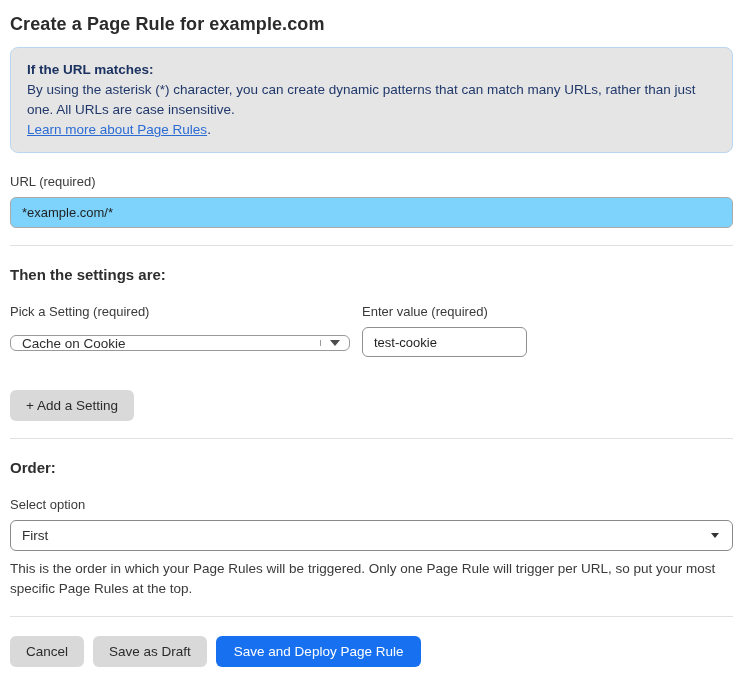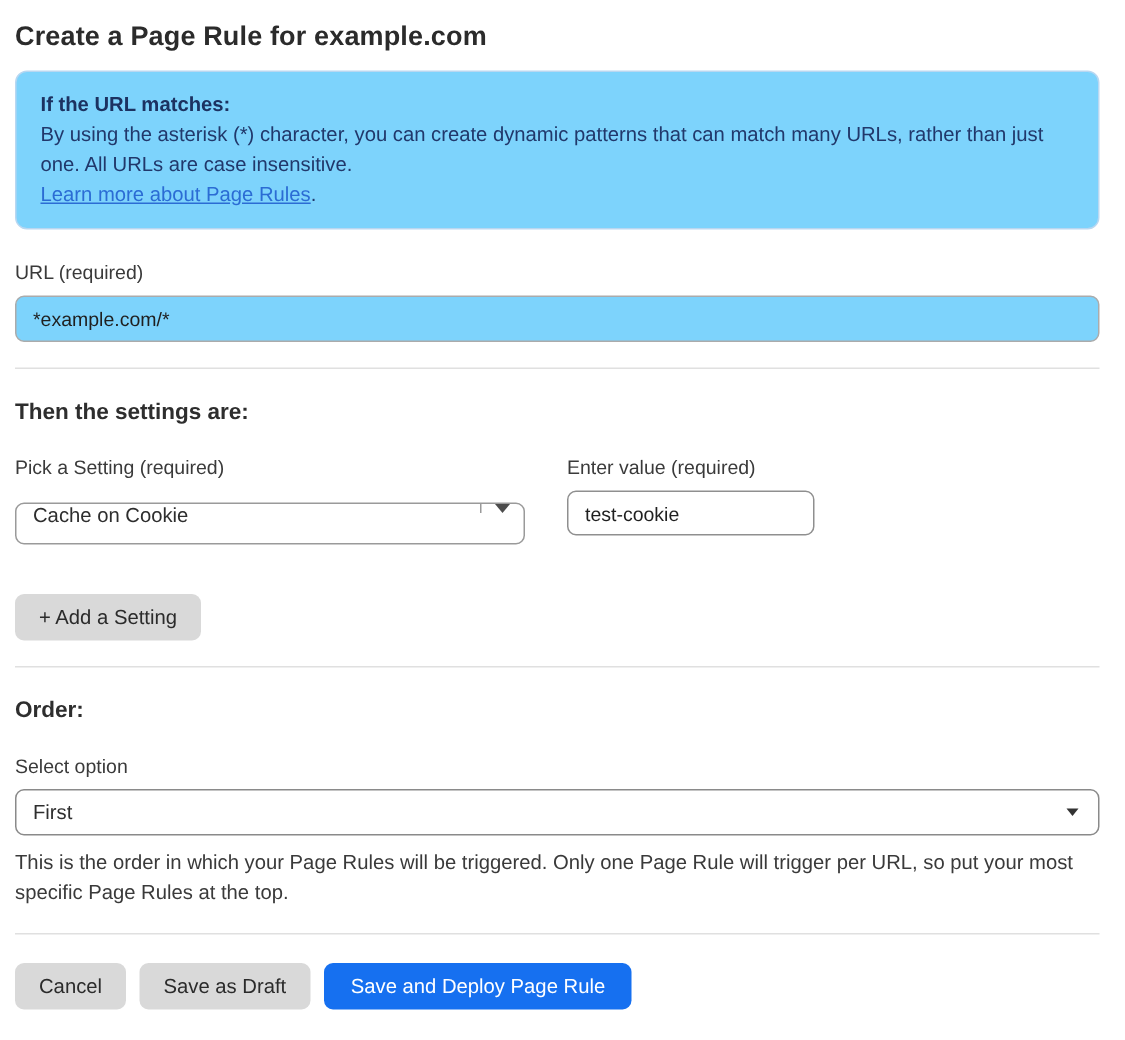--- a/index.html
+++ b/index.html
@@ -16,21 +16,21 @@
   .page-title {
     font-size: 18px;
     font-weight: bold;
     color: #2b2b2b;
     margin: 2px 0 12px 0;
     letter-spacing: 0.1px;
   }
 
   
   .info-box {
-    background: #7dd3fc;
+    background: #e5e5e5;
     border: 1px solid #b9d7f1;
     border-radius: 8px;
     padding: 12px 16px;
     font-size: 13.5px;
     line-height: 20px;
     color: #21386b;
   }
   .info-box .info-heading { font-weight: bold; color: #1c3261; }
   .info-box a.info-link {
     color: #2b6cd4;
@@ -76,27 +76,27 @@
   .section-heading {
     font-size: 15px;
     font-weight: bold;
     color: #2e2e2e;
     margin-top: 20px;
   }
 
   
   .settings-row { display: flex; margin-top: 0; }
   .settings-col-setting { width: 340px; }
-  .settings-col-value { margin-left: 28px; padding-top: 7px; }
+  .settings-col-value { margin-left: 12px; padding-top: 7px; }
   .settings-col-value .field-label { margin-top: 14px; }
 
   .select-box {
     display: flex;
-    align-items: flex-start;
-    height: 28px;
+    align-items: center;
+    height: 16px;
     border: 1px solid #9a9a9a;
     border-radius: 6px;
     background: #ffffff;
     cursor: pointer;
     overflow: hidden;
     margin-top: 16px;
   }
   .select-box .select-text {
     flex: 1;
     display: flex;

